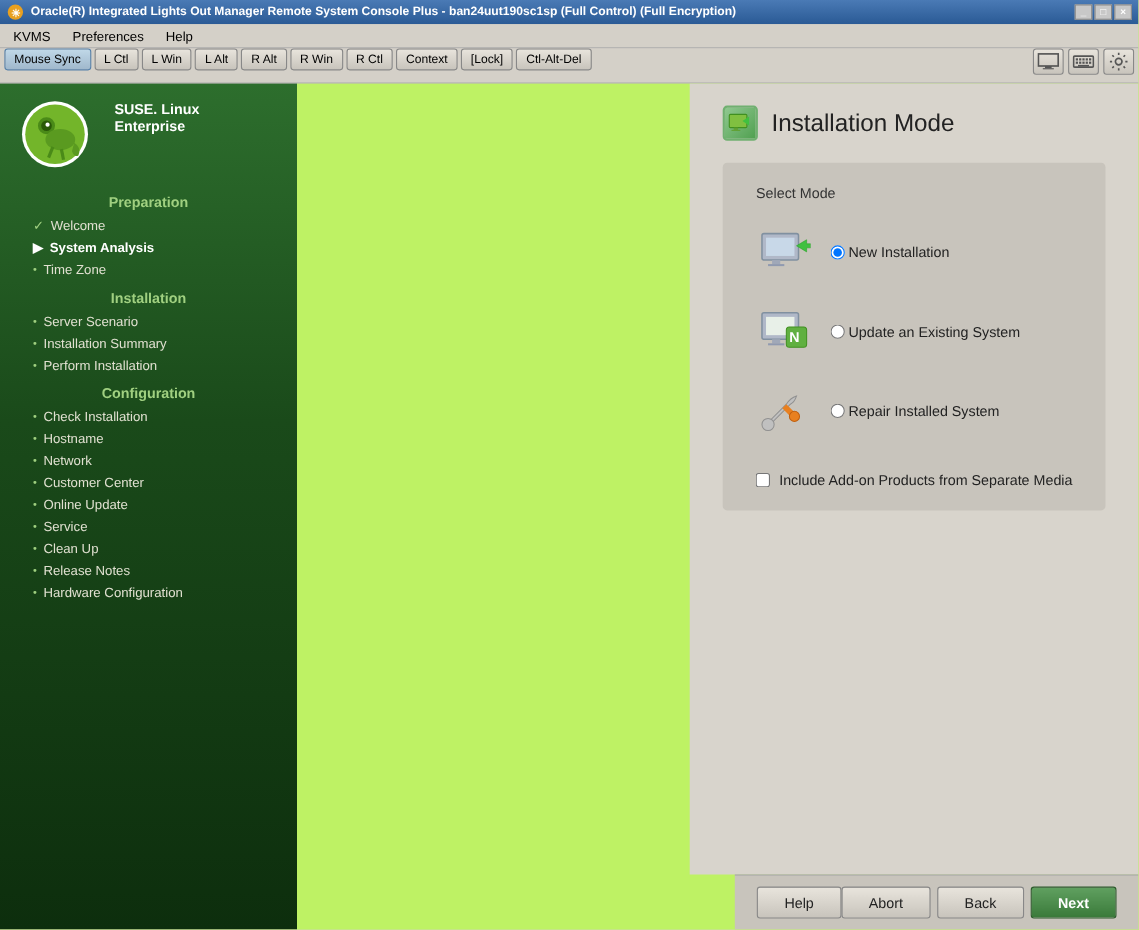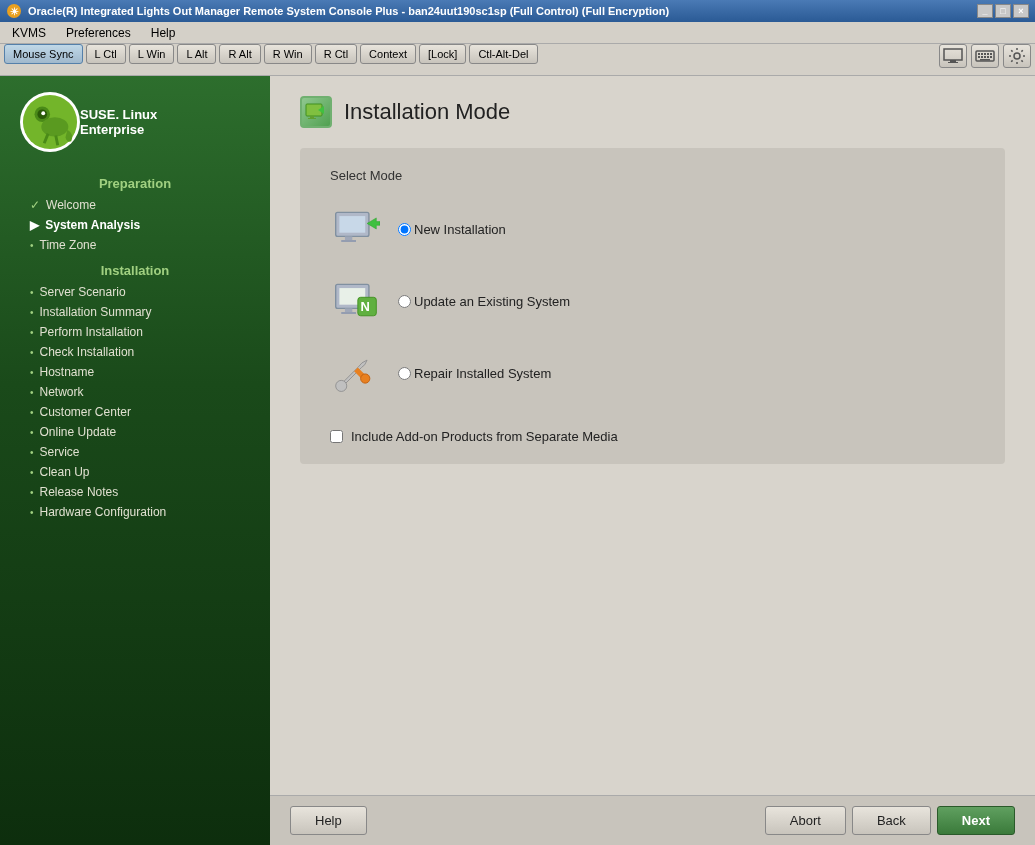--- a/index.html
+++ b/index.html
@@ -84,22 +84,21 @@
       background: linear-gradient(to bottom, #2d6e2d 0%, #1a4a1a 40%, #0d2e0d 100%);
       color: white;
       display: flex;
       flex-direction: column;
       padding: 0;
       overflow: hidden;
     }
     #sidebar-logo {
       padding: 16px 20px 8px;
       display: flex;
-      align-items: center;
-      gap: 0;
+      gap: 24px;
     }
     .suse-logo {
       width: 60px; height: 60px;
       background: white;
       border-radius: 50%;
       display: flex; align-items: center; justify-content: center;
       overflow: hidden;
     }
     #sidebar-nav { padding: 8px 0; flex: 1; text-align: center; }
     .nav-section-title {
@@ -121,24 +120,25 @@
       font-weight: bold;
       color: white;
     }
     .nav-dot { color: #a0d080; font-size: 10px; }
     .nav-check { color: #a0d080; font-size: 12px; }
     .nav-arrow { color: white; font-size: 12px; }
 
     
     #content {
       flex: 1;
-      background: #d946ef;
+      background: #bef264;
       display: flex;
       flex-direction: column;
       position: relative;
+      align-items: flex-end;
     }
     #content-inner {
       flex: 1;
       background: #d8d4cc;
       padding: 20px 30px;
       overflow-y: auto;
     }
     #page-header {
       display: flex;
       align-items: center;
@@ -218,21 +218,20 @@
     }
     .btn-help {
       background: linear-gradient(to bottom, #e8e4dc, #c8c4bc);
       border-color: #888;
       color: #222;
     }
     .btn-abort {
       background: linear-gradient(to bottom, #e8e4dc, #c8c4bc);
       border-color: #888;
       color: #222;
-      margin-left: 22px;
     }
     .btn-back {
       background: linear-gradient(to bottom, #e8e4dc, #c8c4bc);
       border-color: #888;
       color: #222;
     }
     .btn-next {
       background: linear-gradient(to bottom, #60a060, #3a7a3a);
       border-color: #2a5a2a;
       color: white;
@@ -367,20 +366,21 @@
       </div>
       <div class="nav-item">
         <span class="nav-dot">•</span>
         <span>Installation Summary</span>
       </div>
       <div class="nav-item">
         <span class="nav-dot">•</span>
         <span>Perform Installation</span>
       </div>
 
+      <div class="nav-section-title">Configuration</div>
       <div class="nav-item">
         <span class="nav-dot">•</span>
         <span>Check Installation</span>
       </div>
       <div class="nav-item">
         <span class="nav-dot">•</span>
         <span>Hostname</span>
       </div>
       <div class="nav-item">
         <span class="nav-dot">•</span>

